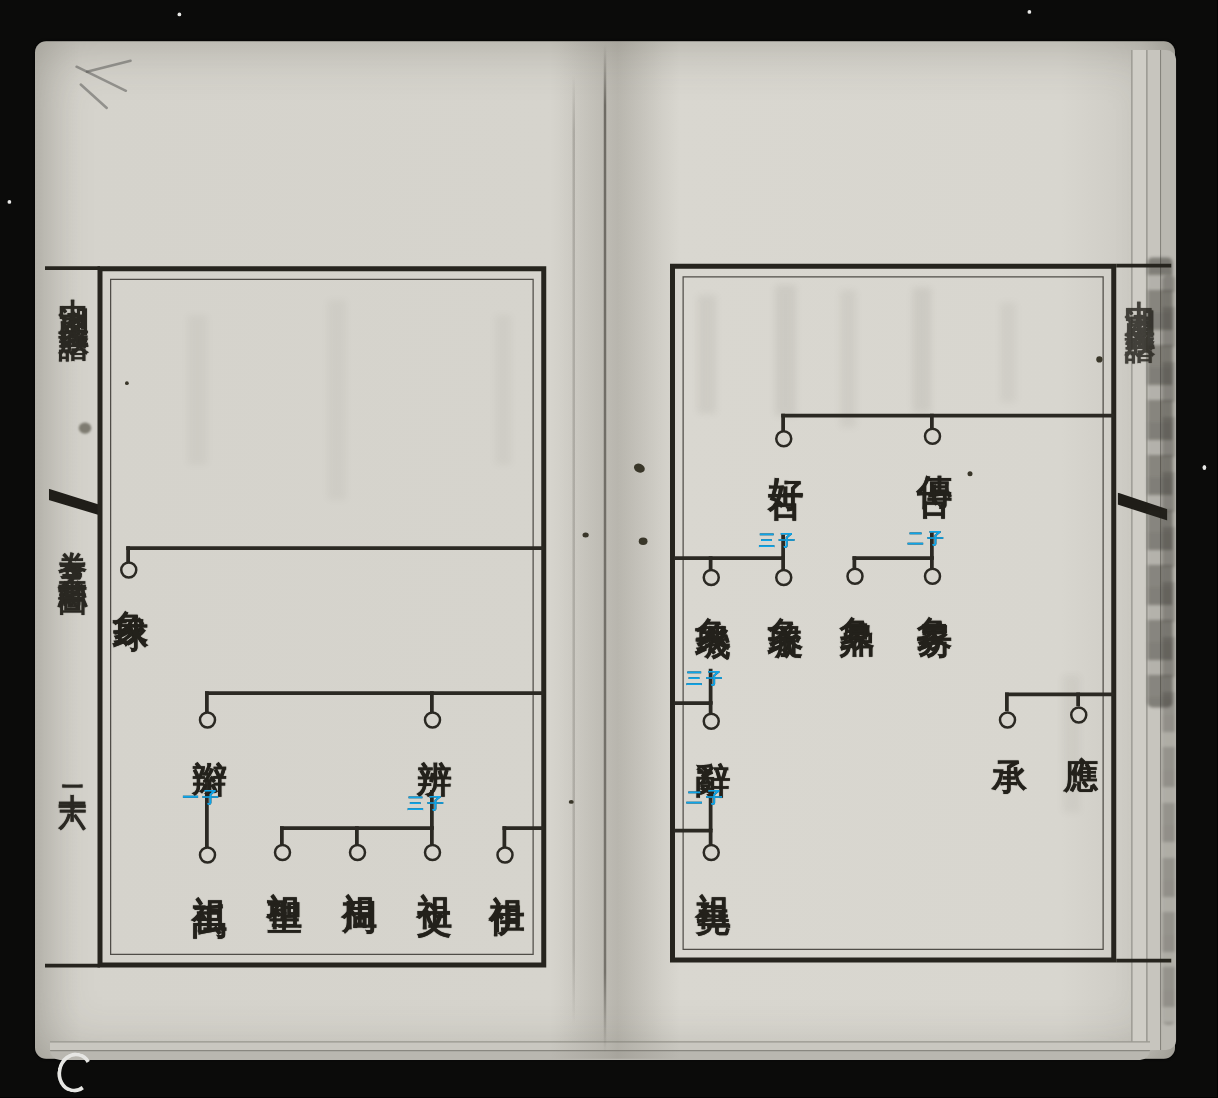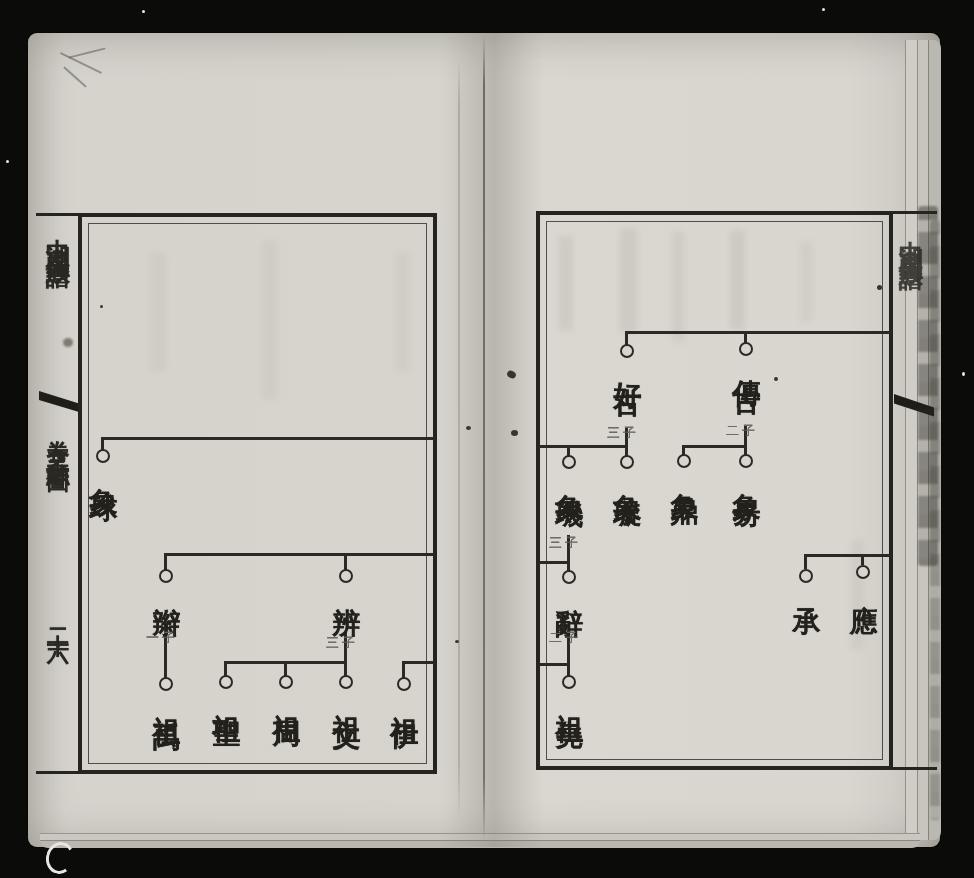--- a/index.html
+++ b/index.html
@@ -20,21 +20,21 @@
   .mstrip{position:absolute;box-sizing:border-box;border-top:3px solid #26241e;border-bottom:3px solid #26241e;}
   .fishtail{position:absolute;background:#1f1d18;}
   
   .hline{position:absolute;height:3px;background:#2b2923;}
   .vline{position:absolute;width:3px;background:#2b2923;}
   .ncircle{position:absolute;width:10px;height:10px;border:2.5px solid #2b2923;border-radius:50%;
            background:#d7d5ce;transform:translate(-50%,-50%);box-sizing:content-box;}
   .vname{position:absolute;writing-mode:vertical-rl;text-orientation:upright;line-height:1;
          font-size:28px;letter-spacing:6px;color:#23211b;transform:translateX(-50%);
          font-weight:bold;text-shadow:0 0 .7px #2a2822;white-space:nowrap;}
-  .sons{position:absolute;font-size:13px;font-weight:normal;color:#737373;letter-spacing:3px;
+  .sons{position:absolute;font-size:13px;font-weight:bold;color:#0ea5e9;letter-spacing:3px;
         transform:translateX(-50%);white-space:nowrap;text-shadow:0 0 .5px #2b2923;}
   
   .spinetext{position:absolute;writing-mode:vertical-rl;text-orientation:upright;line-height:1;
          color:#2a2822;font-weight:bold;transform:translateX(-50%);white-space:nowrap;
          text-shadow:0 0 .8px #34322c;}
   
   .ghost{position:absolute;background:#565349;filter:blur(3px);}
   .speck{position:absolute;background:#393629;border-radius:50%;}
   .wspeck{position:absolute;background:#e9e9e7;border-radius:50%;}
   .scribble{position:absolute;height:2px;background:rgba(80,80,78,.5);border-radius:2px;}

